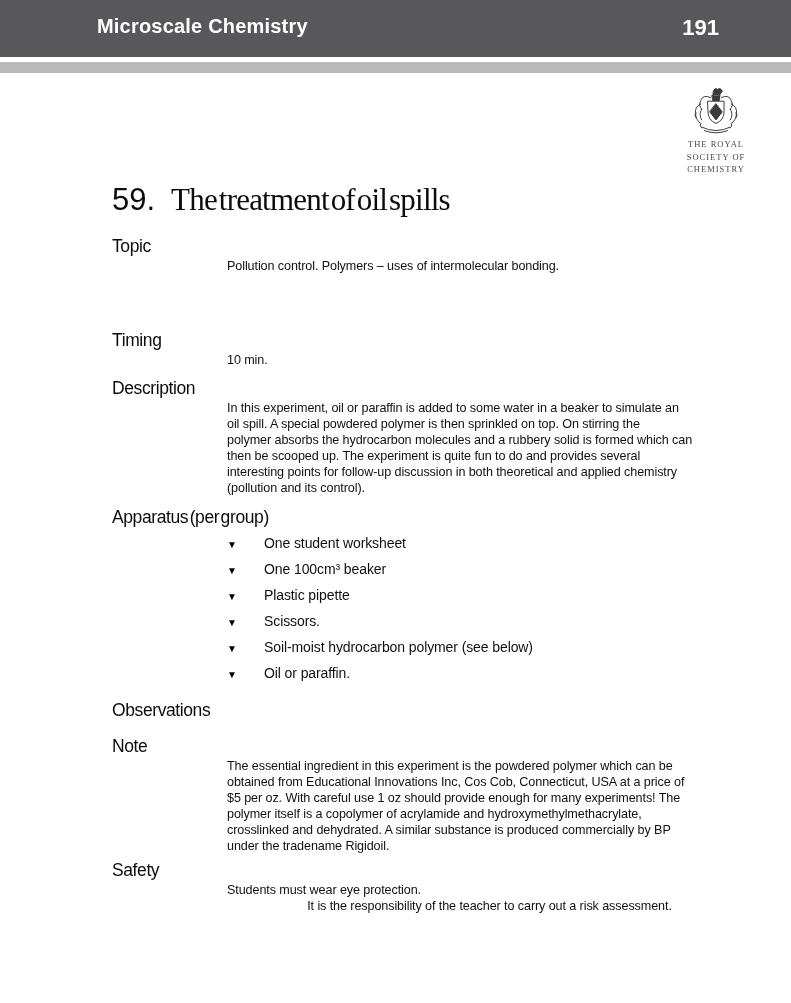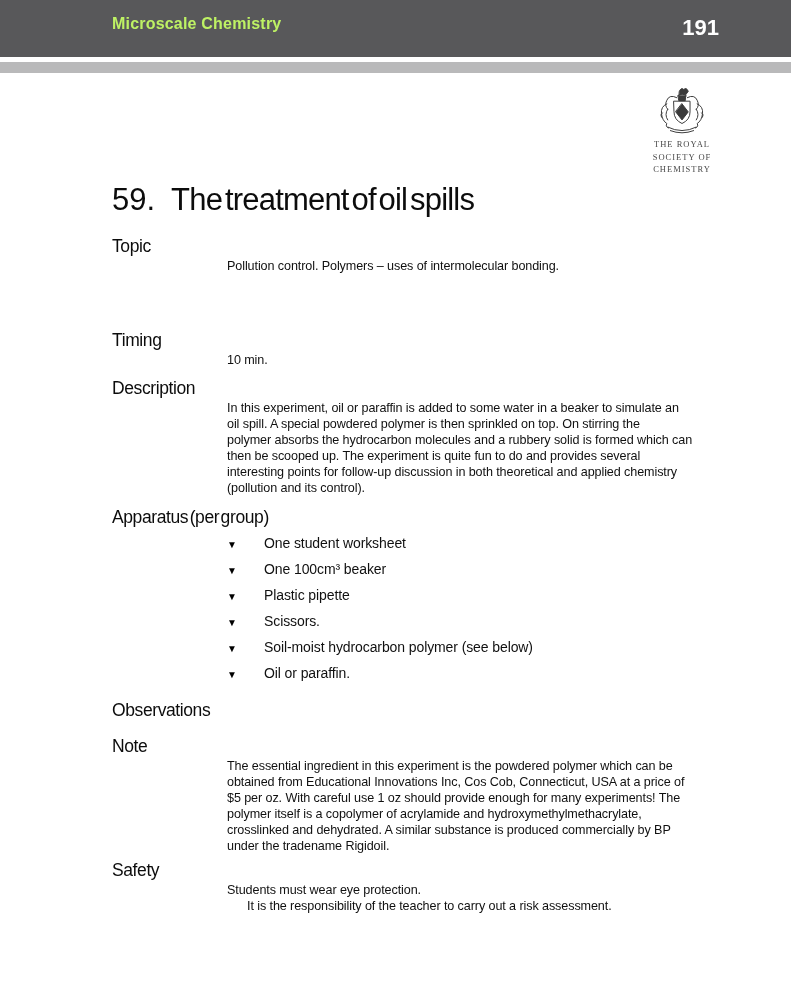--- a/index.html
+++ b/index.html
@@ -12,58 +12,58 @@
     overflow: hidden;
   }
 
   
   .header-bar {
     position: absolute; left: 0; top: 0;
     width: 791px; height: 57px;
     background: #58585a;
   }
   .header-title {
-    position: absolute; left: 112px; top: 15px;
-    color: #bef264; font-size: 16px; font-weight: 700;
+    position: absolute; left: 97px; top: 15px;
+    color: #ffffff; font-size: 20px; font-weight: 700;
     letter-spacing: 0.2px;
   }
   .header-page {
     position: absolute; right: 72px; top: 15px;
     color: #ffffff; font-size: 22px; font-weight: 700;
   }
   .header-stripe {
     position: absolute; left: 0; top: 62px;
     width: 791px; height: 11px;
     background: #b9b9ba;
   }
 
   
   .logo {
-    position: absolute; left: 650px; top: 86px; width: 64px;
+    position: absolute; left: 684px; top: 86px; width: 64px;
     text-align: center;
   }
   .logo-crest { display: block; margin: 0 auto 2px auto; }
   .logo-line {
     font-family: "Liberation Serif", "DejaVu Serif", serif;
     font-size: 8.5px; line-height: 12.5px;
     letter-spacing: 1px; color: #4a4a4a;
     white-space: nowrap;
   }
 
   
   .content {
     position: absolute; left: 112px; top: 180px; width: 620px;
   }
   .doc-title {
     font-size: 31px; line-height: 40px; color: #0c0c0c;
     letter-spacing: -0.8px;
     display: flex;
   }
   .doc-title .num { margin-right: 16px; letter-spacing: 0; }
-  .doc-title .ttl { word-spacing: -5px; }
+  .doc-title .ttl { word-spacing: -5px; font-family: Liberation Serif, serif; }
 
   .sec-heading {
     font-size: 17.5px; line-height: 24px; color: #0c0c0c;
     letter-spacing: -0.4px; word-spacing: -3px;
   }
   .sec-body {
     padding-left: 115px;
     font-size: 12.6px; line-height: 16px; color: #101010;
     letter-spacing: -0.1px;
     white-space: pre-line;
@@ -82,21 +82,21 @@
   .bullet-list { margin-top: 6px; padding-left: 115px; }
   .bullet-list.tight { margin-top: 8px; }
   .bullet-row { display: flex; align-items: baseline; line-height: 16px; margin-bottom: 8px; }
   .bullet {
     width: 37px; flex: 0 0 37px;
     font-size: 10px; color: #000;
   }
   .bullet-text { font-size: 14px; color: #101010; letter-spacing: -0.1px; }
 
   .safety-line { padding-left: 115px; font-size: 12.6px; line-height: 16px; color: #101010; letter-spacing: -0.1px; }
-  .safety-line.indent { padding-left: 135px; }
+  .safety-line.indent { padding-left: 135px; text-align: center; }
 </style>
 </head>
 <body>
 
 <div class="header-bar">
   <div class="header-title">Microscale Chemistry</div>
   <div class="header-page">191</div>
 </div>
 <div class="header-stripe"></div>
 

